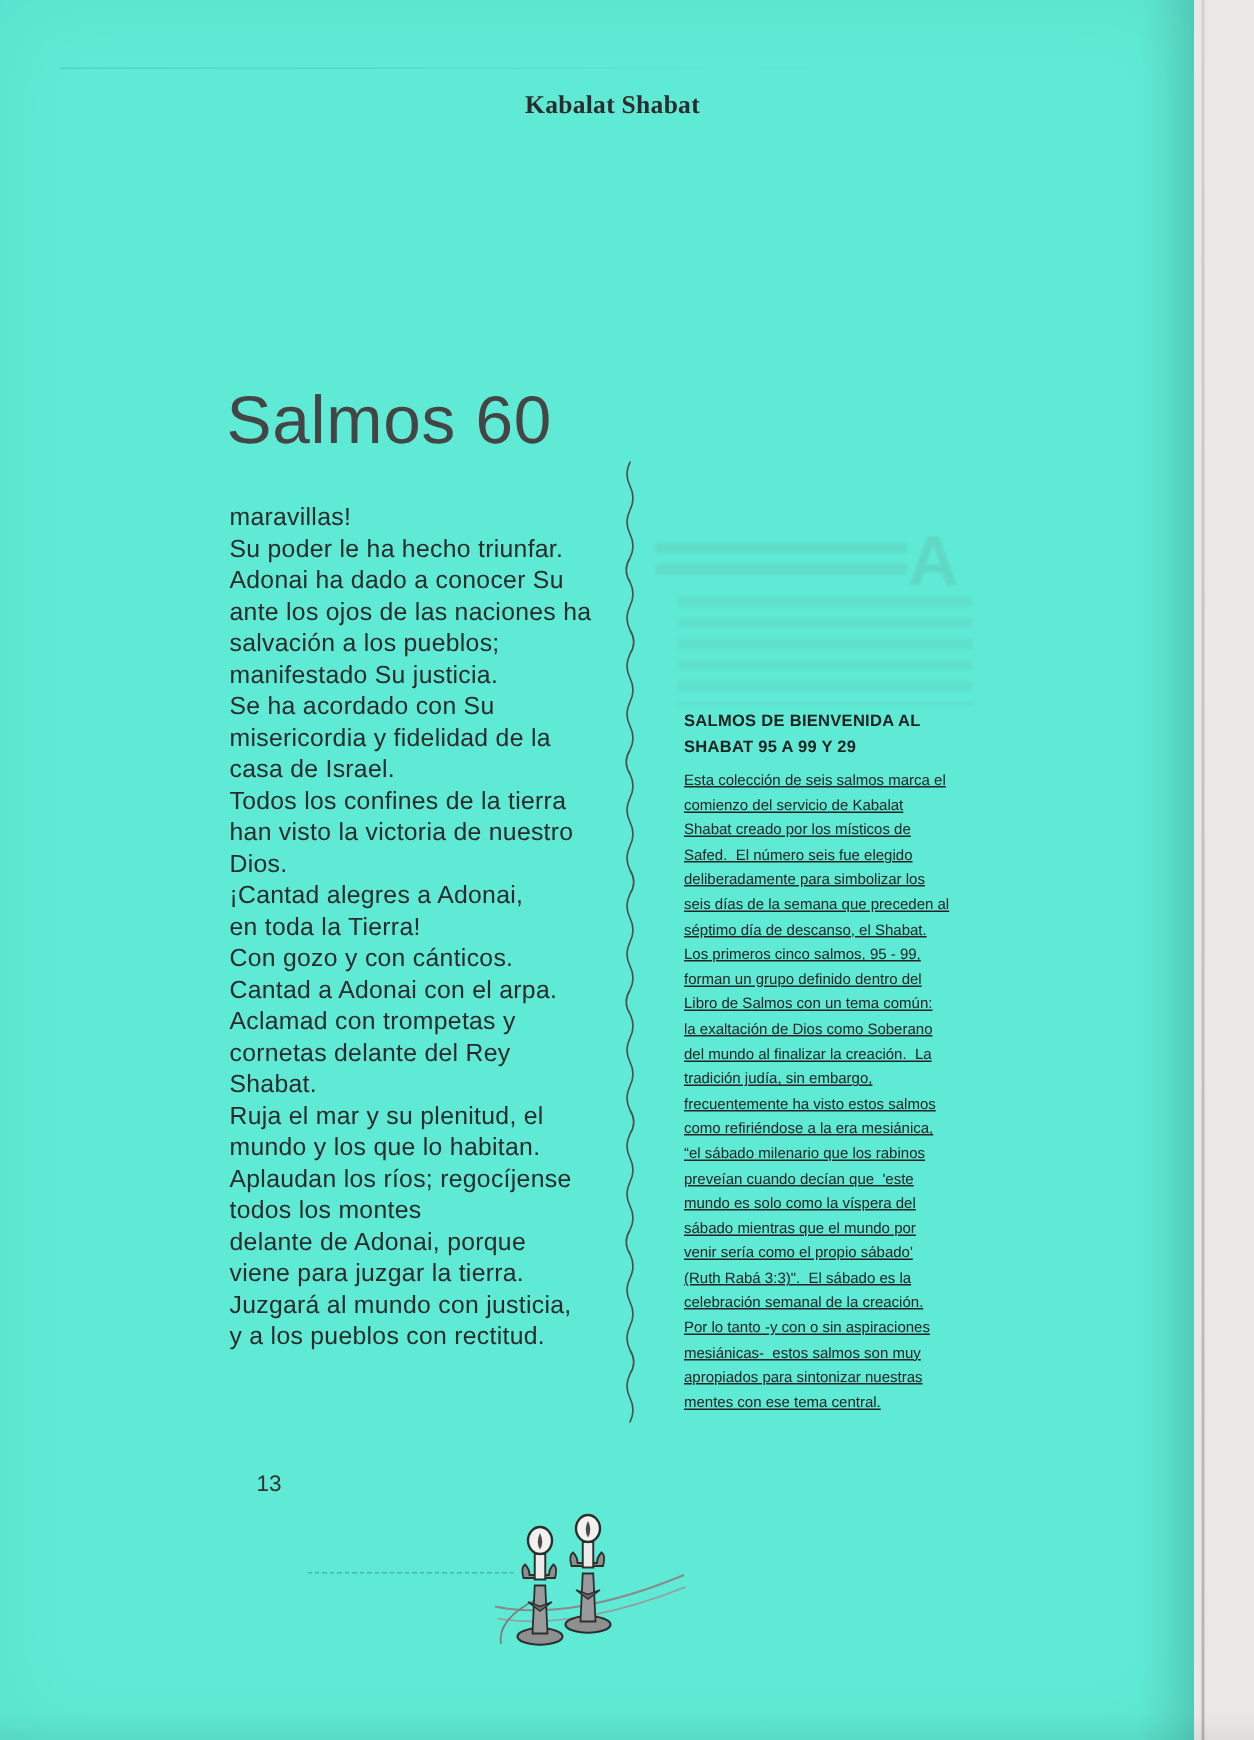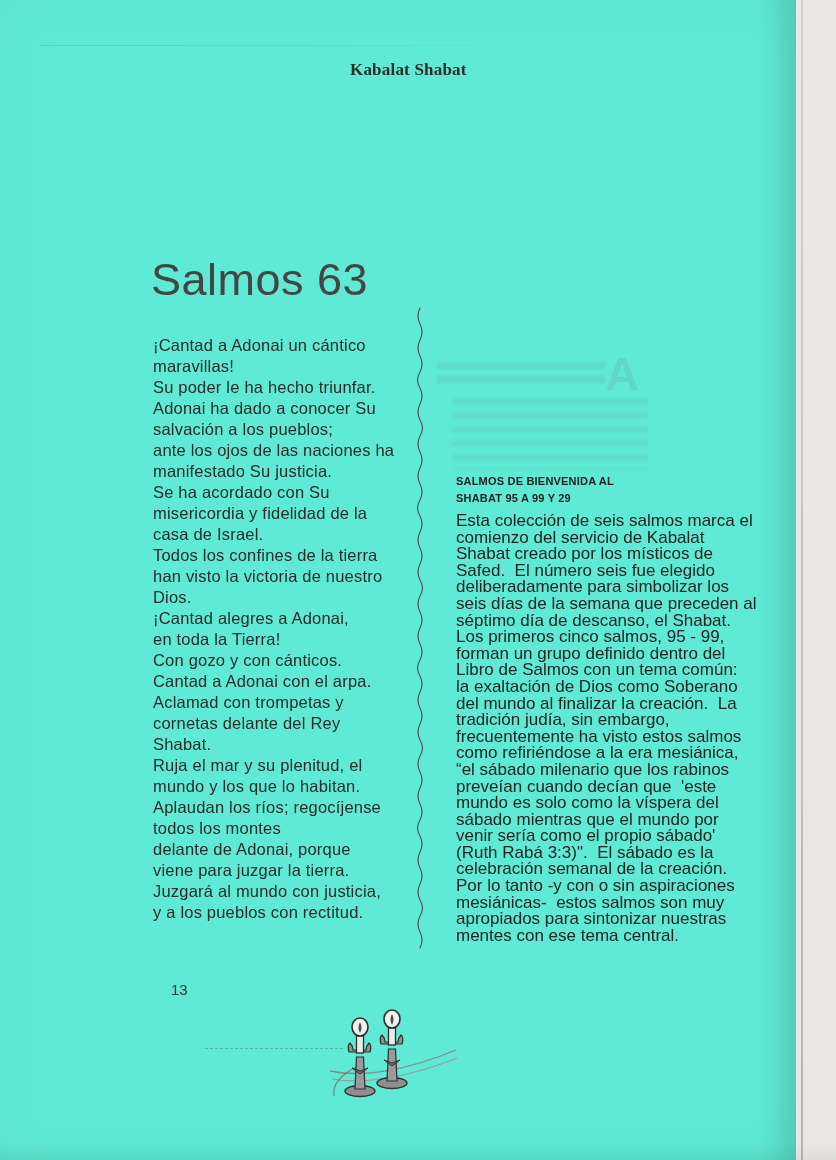--- a/index.html
+++ b/index.html
@@ -49,21 +49,21 @@
   
   .divider{position:absolute;left:409px;top:306px;}
   
   .commentary-heading{
     position:absolute;left:456px;top:473px;
     font-size:11px;line-height:17px;font-weight:700;color:#222;letter-spacing:0.2px;
   }
   .commentary-heading div{white-space:pre;}
   .commentary-body{
     position:absolute;left:456px;top:513px;
-    font-size:17px;line-height:16.6px;color:#242424;
+    font-size:10px;line-height:16.6px;color:#242424;text-decoration:underline;
   }
   .commentary-body div{white-space:pre;}
   
   .ghost-letter{
     position:absolute;left:605px;top:346px;
     font-size:47px;font-weight:700;color:rgba(110,110,110,0.13);
     transform:scaleX(-1);filter:blur(0.7px);
   }
   .ghost-lines-a{
     position:absolute;left:437px;top:362px;width:168px;height:24px;
@@ -88,29 +88,28 @@
 </style>
 </head>
 <body>
 
 <div class="page">
 
   <div class="scan-line"></div>
 
   <div class="running-header">Kabalat Shabat</div>
 
-  <h1 class="page-title">Salmos 63</h1>
+  <h1 class="page-title">Salmos 60</h1>
 
   <div class="psalm">
-      <div>¡Cantad a Adonai un cántico</div>
       <div>maravillas!</div>
       <div>Su poder le ha hecho triunfar.</div>
       <div>Adonai ha dado a conocer Su</div>
+      <div>ante los ojos de las naciones ha</div>
       <div>salvación a los pueblos;</div>
-      <div>ante los ojos de las naciones ha</div>
       <div>manifestado Su justicia.</div>
       <div>Se ha acordado con Su</div>
       <div>misericordia y fidelidad de la</div>
       <div>casa de Israel.</div>
       <div>Todos los confines de la tierra</div>
       <div>han visto la victoria de nuestro</div>
       <div>Dios.</div>
       <div>¡Cantad alegres a Adonai,</div>
       <div>en toda la Tierra!</div>
       <div>Con gozo y con cánticos.</div>

